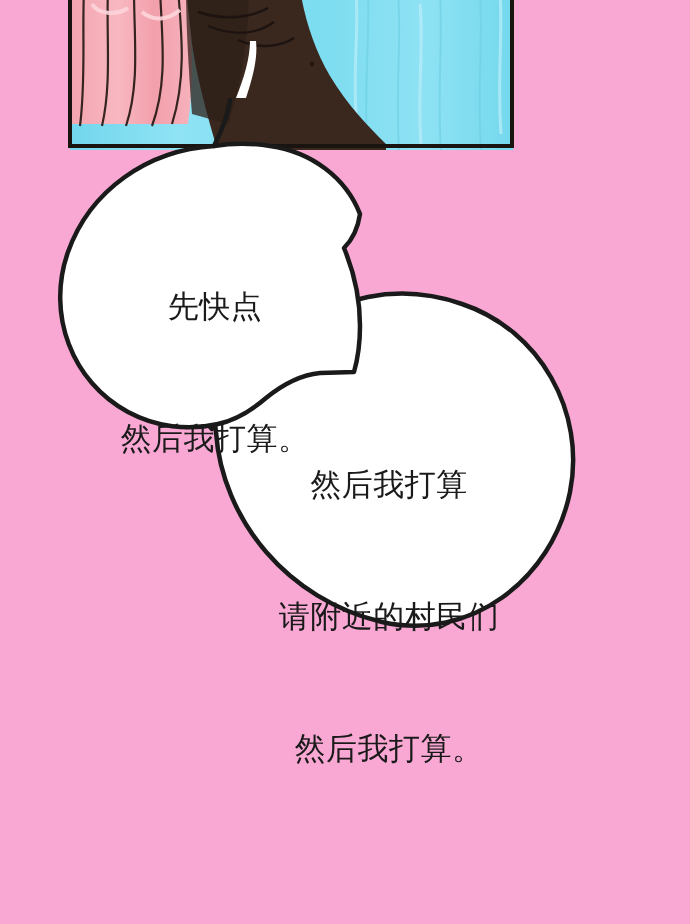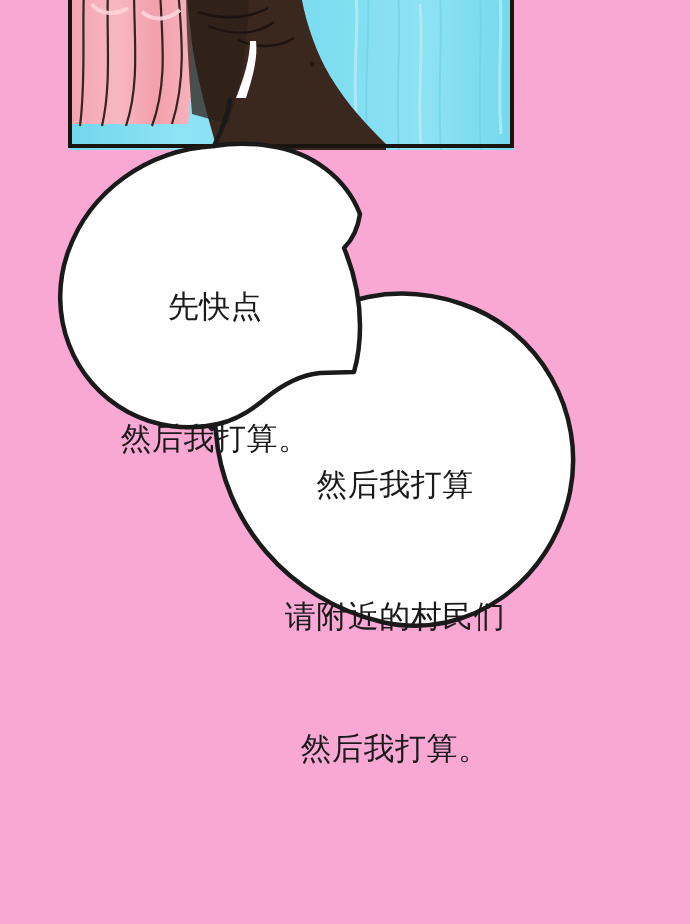--- a/index.html
+++ b/index.html
@@ -49,21 +49,21 @@
   }
   #bubble1-text {
     left: 70px;
     top: 196px;
     width: 290px;
     text-align: center;
     font-size: 31px;
     line-height: 44px;
   }
   #bubble2-text {
-    left: 250px;
+    left: 244px;
     top: 374px;
     width: 290px;
     text-align: center;
     font-size: 31px;
     line-height: 44px;
   }
   .line { display: block; }
 </style>
 </head>
 <body>

